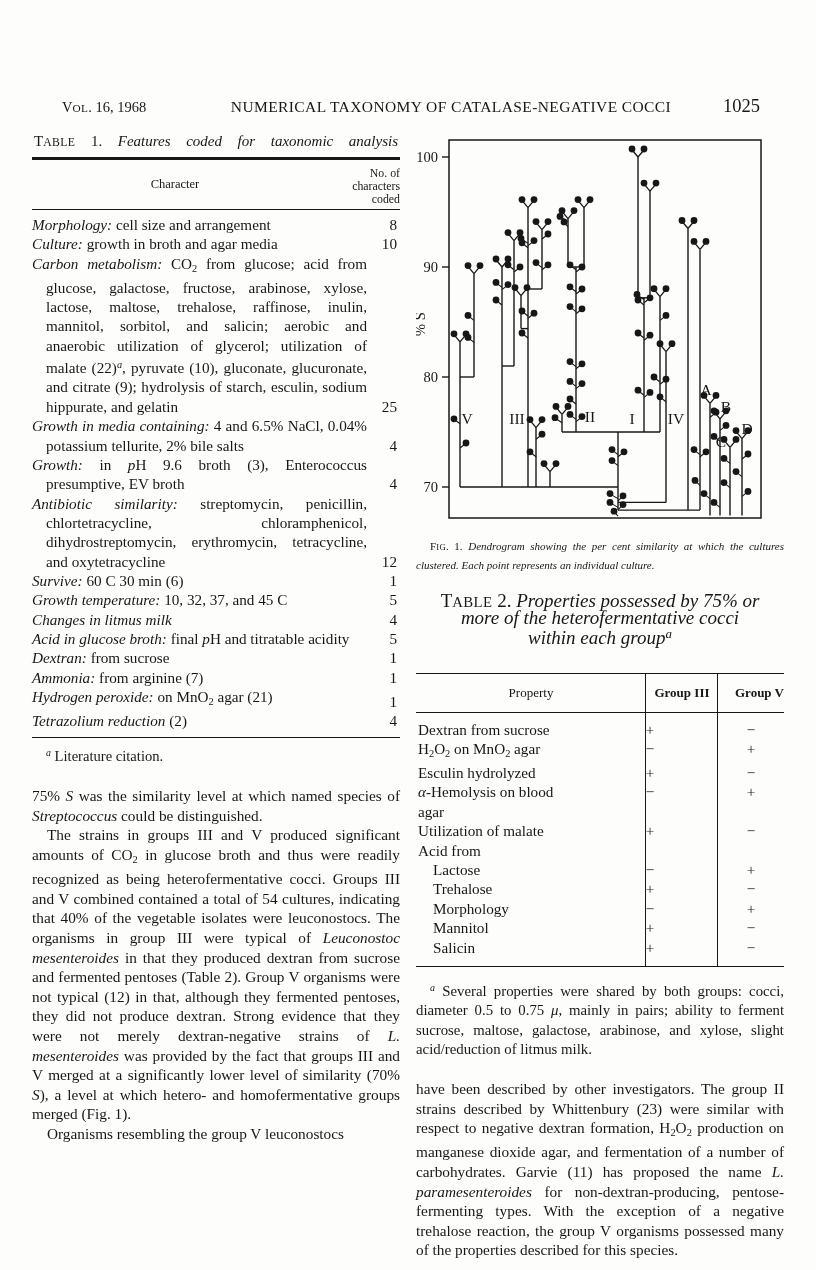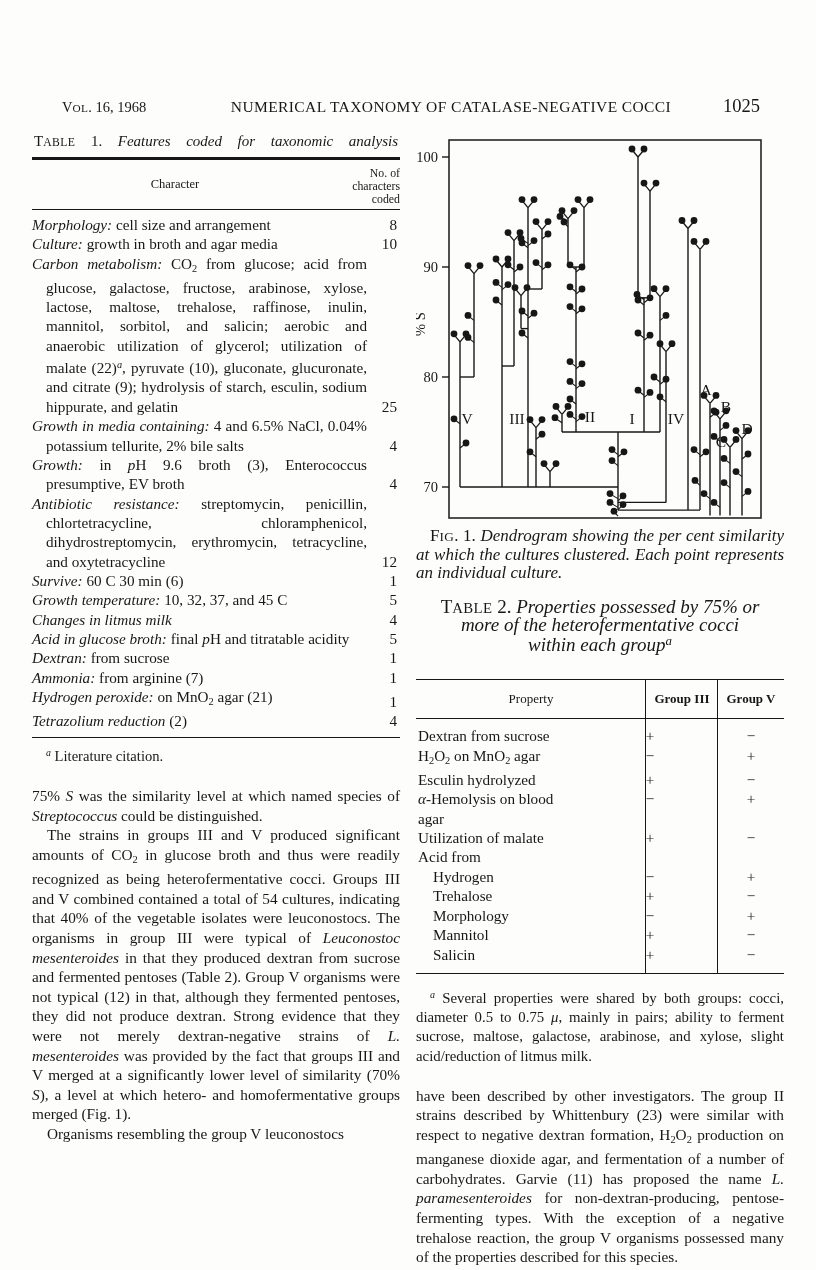--- a/index.html
+++ b/index.html
@@ -32,34 +32,34 @@
   .t1-num{width:30px;text-align:right;align-self:flex-end;font-size:15.2px;line-height:19.35px;padding-right:3px;}
   .t1-footnote{margin-top:9px;font-size:14.6px;padding-left:14px;}
 
   .body-block{margin-top:21px;}
   .body-par{font-size:15.3px;line-height:19.6px;text-align:justify;margin:0;}
   .body-par.indent{text-indent:15px;}
   .col-right .body-par.after-gap{margin-top:20px;}
 
   
   .figure svg{display:block;}
-  .fig-caption{font-size:17px;line-height:17.8px;text-align:justify;text-indent:14px;margin-top:2px;}
+  .fig-caption{font-size:11px;line-height:17.8px;text-align:justify;text-indent:14px;margin-top:13px;}
 
   
   .t2{margin-top:18px;}
   .t2-title{font-size:19px;line-height:16.2px;text-align:center;padding:0 24px;margin-bottom:26px;}
   .t2-table{position:relative;}
   .t2-vline{position:absolute;top:0;bottom:0;width:1.2px;background:#171717;}
   .t2-vline.a{right:138px;}
   .t2-vline.b{right:66px;}
   .t2-head{display:flex;border-top:1.7px solid #171717;border-bottom:1.2px solid #171717;align-items:center;}
   .t2-h-prop{flex:1;text-align:center;font-size:13px;padding:11px 0;}
   .t2-h-col{text-align:center;font-size:13px;font-weight:bold;}
   .t2-h-g3{width:72px;}
-  .t2-h-g5{width:66px;}
+  .t2-h-g5{width:66px;text-align:right;}
   .t2-body{border-bottom:1.7px solid #171717;padding:7px 0 9px;}
   .t2-row{display:flex;font-size:15.2px;line-height:19.4px;gap:32px;}
   .t2-prop{flex:1;padding-left:2px;}
   .t2-prop.indent{padding-left:17px;}
   .t2-sign{text-align:center;}
   .t2-g3cell{width:72px;}
   .t2-g5cell{width:66px;}
   .t2-footnote{font-size:14.8px;line-height:19.2px;text-align:justify;text-indent:14px;margin-top:11px;}
 </style>
 </head>
@@ -98,21 +98,21 @@
         </div>
         <div class="t1-row">
           <div class="t1-text"><span class="st-i">Growth in media containing:</span> 4 and 6.5% NaCl, 0.04% potassium tellurite, 2% bile salts</div>
           <div class="t1-num">4</div>
         </div>
         <div class="t1-row">
           <div class="t1-text"><span class="st-i">Growth:</span> in <span class="st-i">p</span>H 9.6 broth (3), Enterococcus presumptive, EV broth</div>
           <div class="t1-num">4</div>
         </div>
         <div class="t1-row">
-          <div class="t1-text"><span class="st-i">Antibiotic resistance:</span> streptomycin, penicillin, chlortetracycline, chloramphenicol, dihydrostreptomycin, erythromycin, tetracycline, and oxytetracycline</div>
+          <div class="t1-text"><span class="st-i">Antibiotic similarity:</span> streptomycin, penicillin, chlortetracycline, chloramphenicol, dihydrostreptomycin, erythromycin, tetracycline, and oxytetracycline</div>
           <div class="t1-num">12</div>
         </div>
         <div class="t1-row">
           <div class="t1-text"><span class="st-i">Survive:</span> 60 C 30 min (6)</div>
           <div class="t1-num">1</div>
         </div>
         <div class="t1-row">
           <div class="t1-text"><span class="st-i">Growth temperature:</span> 10, 32, 37, and 45 C</div>
           <div class="t1-num">5</div>
         </div>
@@ -471,21 +471,21 @@
               <div class="t2-prop">Utilization of malate</div>
               <div class="t2-sign t2-g3cell">+</div>
               <div class="t2-sign t2-g5cell">−</div>
             </div>
             <div class="t2-row">
               <div class="t2-prop">Acid from</div>
               <div class="t2-sign t2-g3cell"></div>
               <div class="t2-sign t2-g5cell"></div>
             </div>
             <div class="t2-row">
-              <div class="t2-prop indent">Hydrogen</div>
+              <div class="t2-prop indent">Lactose</div>
               <div class="t2-sign t2-g3cell">−</div>
               <div class="t2-sign t2-g5cell">+</div>
             </div>
             <div class="t2-row">
               <div class="t2-prop indent">Trehalose</div>
               <div class="t2-sign t2-g3cell">+</div>
               <div class="t2-sign t2-g5cell">−</div>
             </div>
             <div class="t2-row">
               <div class="t2-prop indent">Morphology</div>

